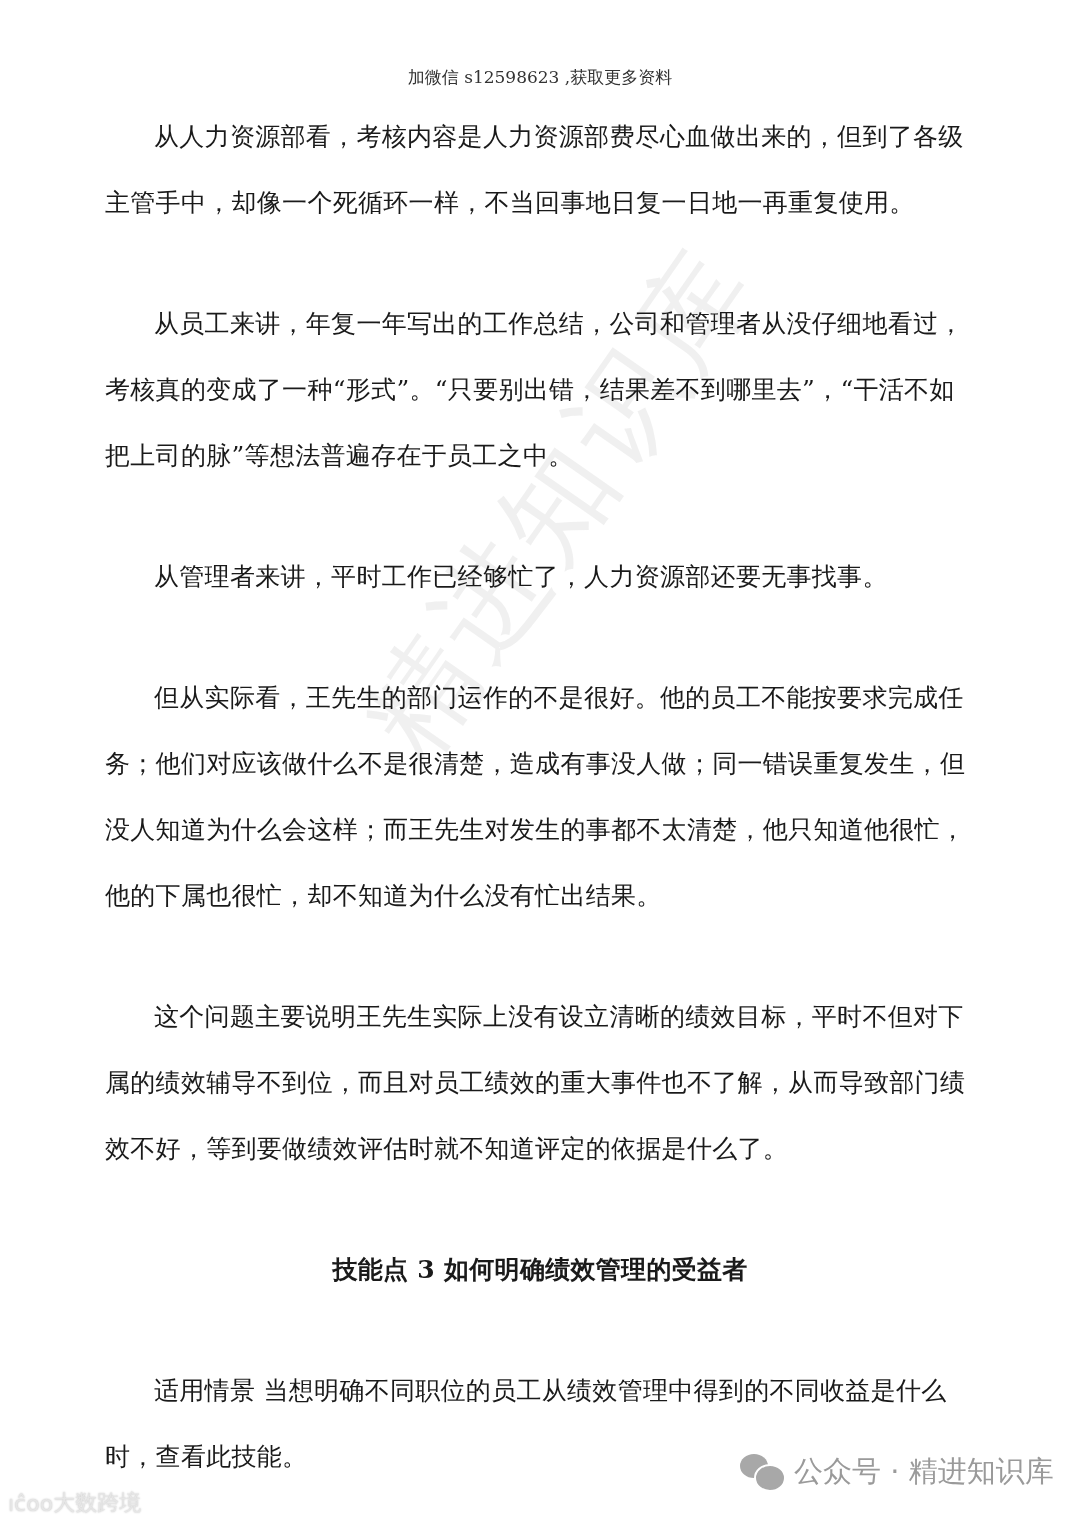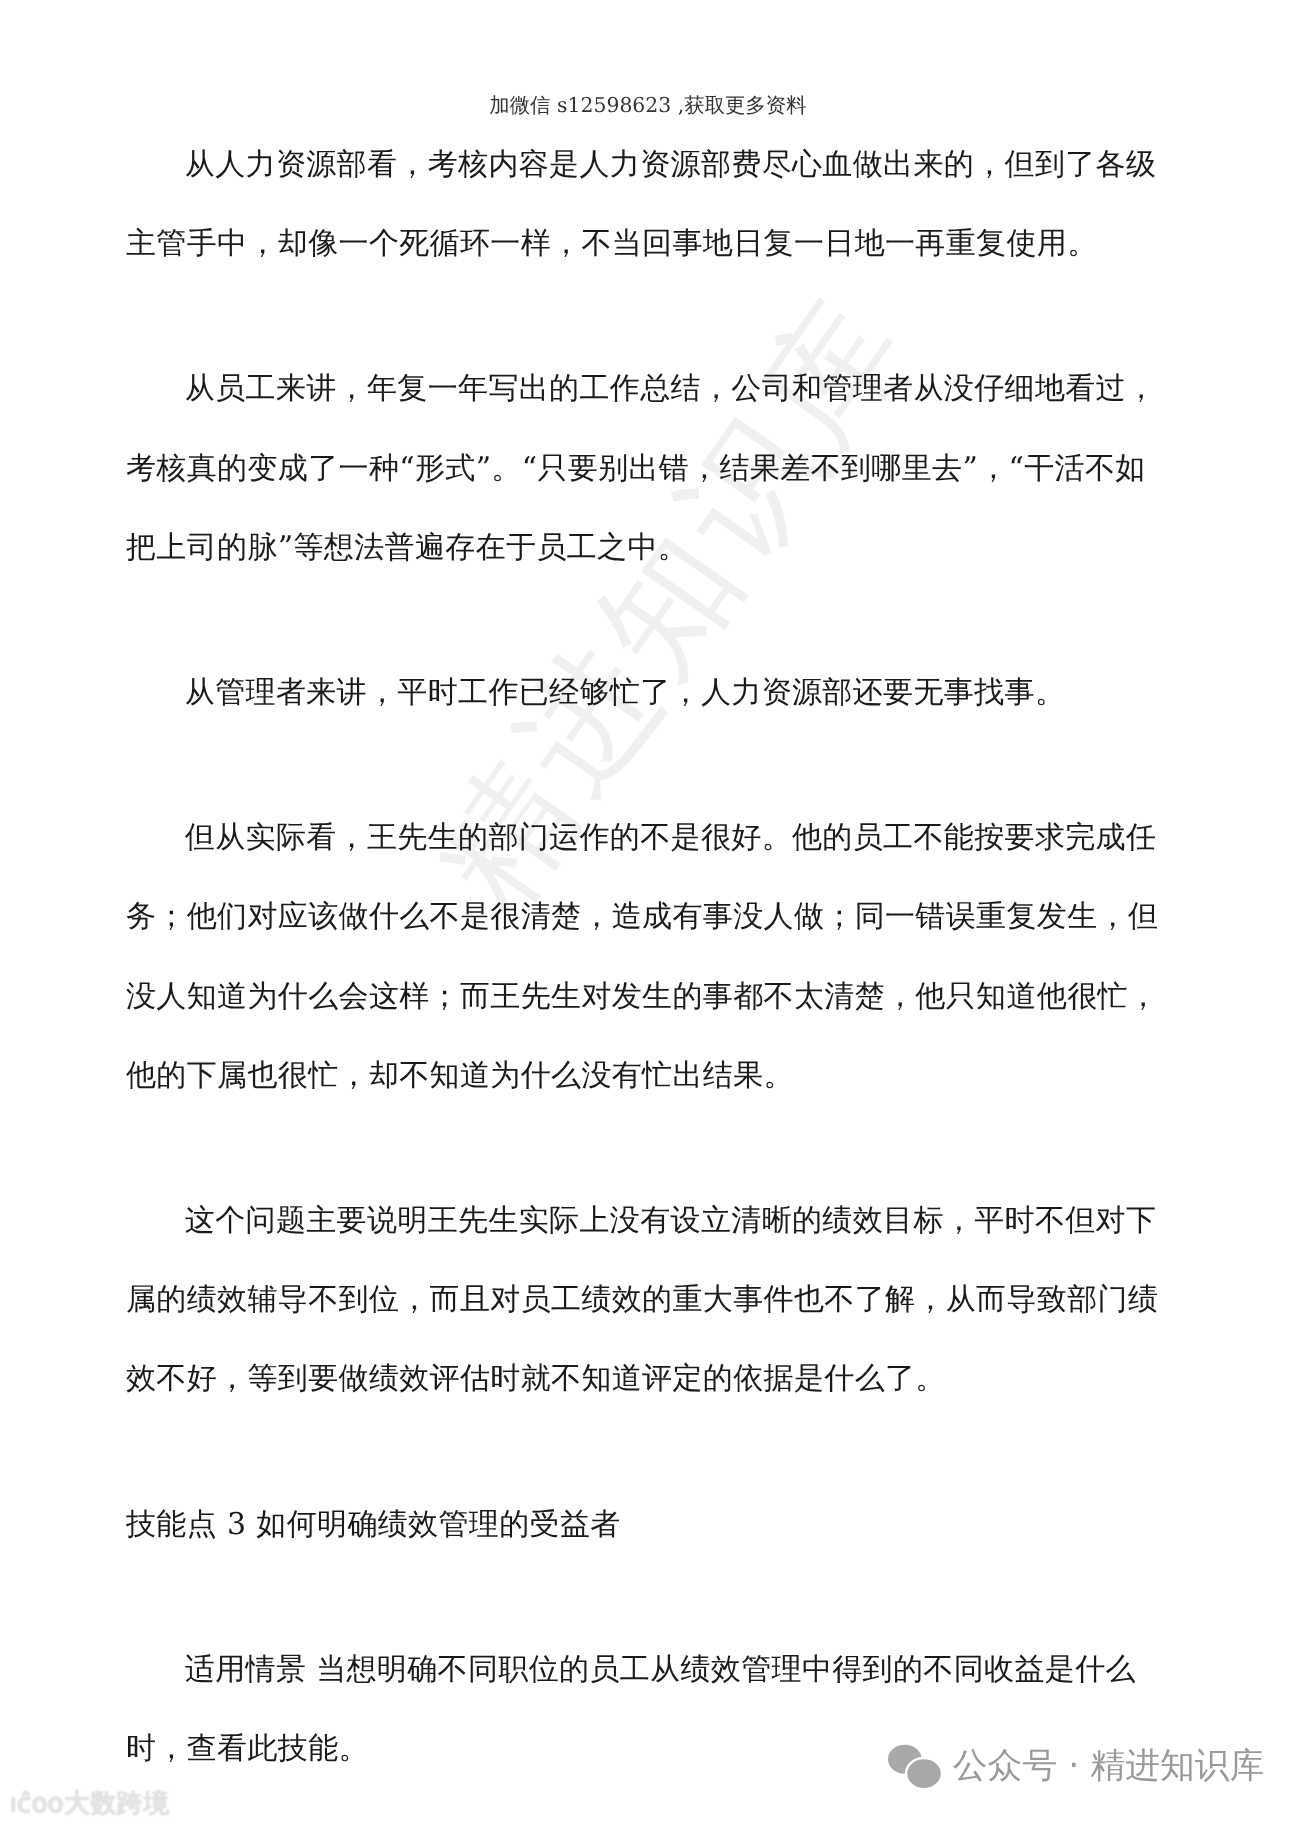--- a/index.html
+++ b/index.html
@@ -2,31 +2,31 @@
 <html><head>
   <meta charset="utf-8">
   <style>
     html, body { margin: 0; padding: 0; background: #ffffff; }
     body {
       width: 1080px; height: 1527px; position: relative; overflow: hidden;
       font-family: "DejaVu Serif", "Liberation Serif", serif;
       color: #1a1a1a;
     }
     .page-header {
-      position: absolute; top: 76px; left: 0; width: 1080px;
+      position: absolute; top: 66px; left: 0; width: 1080px;
       text-align: center; font-size: 17px; color: #333;
     }
     .content {
       position: absolute; top: 104px; left: 105px; width: 870px;
     }
     .para {
       font-size: 25px; line-height: 66px; margin: 0 0 55px 0;
       text-indent: 49px; letter-spacing: 0.3px; word-break: break-all;
     }
-    .para.center { text-indent: 0; }
+    .para.center { text-align: center; text-indent: 0; font-weight: bold; }
     .watermark {
       position: absolute; left: 330px; top: 700px;
       font-family: "DejaVu Sans", sans-serif;
       font-size: 110px; color: rgba(150,150,150,0.14);
       transform: rotate(-55deg); transform-origin: left top;
       white-space: nowrap; pointer-events: none; letter-spacing: 8px;
     }
     .footer-wechat {
       position: absolute; left: 740px; top: 1452px;
       display: flex; align-items: center; gap: 10px;

